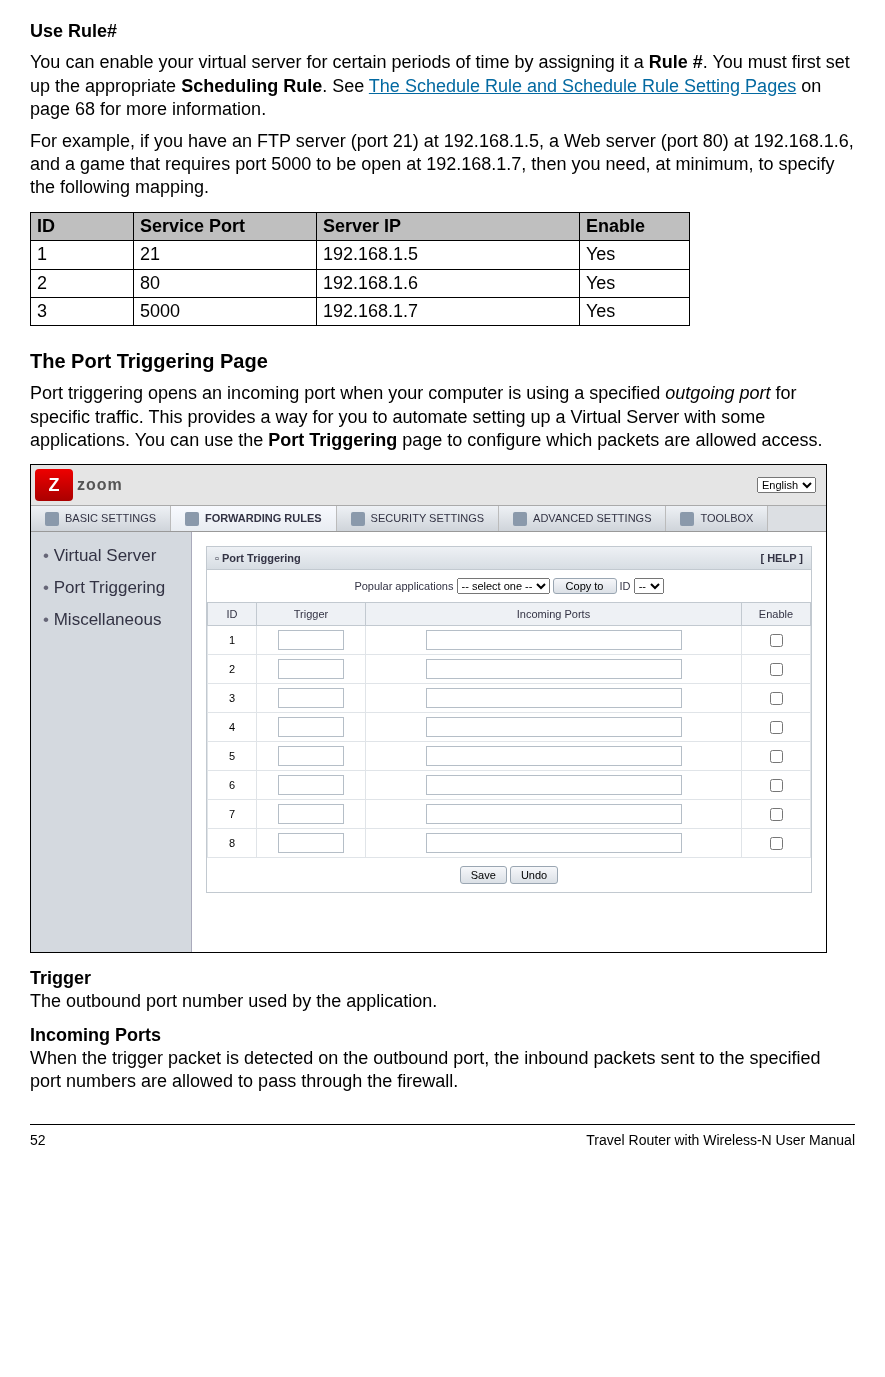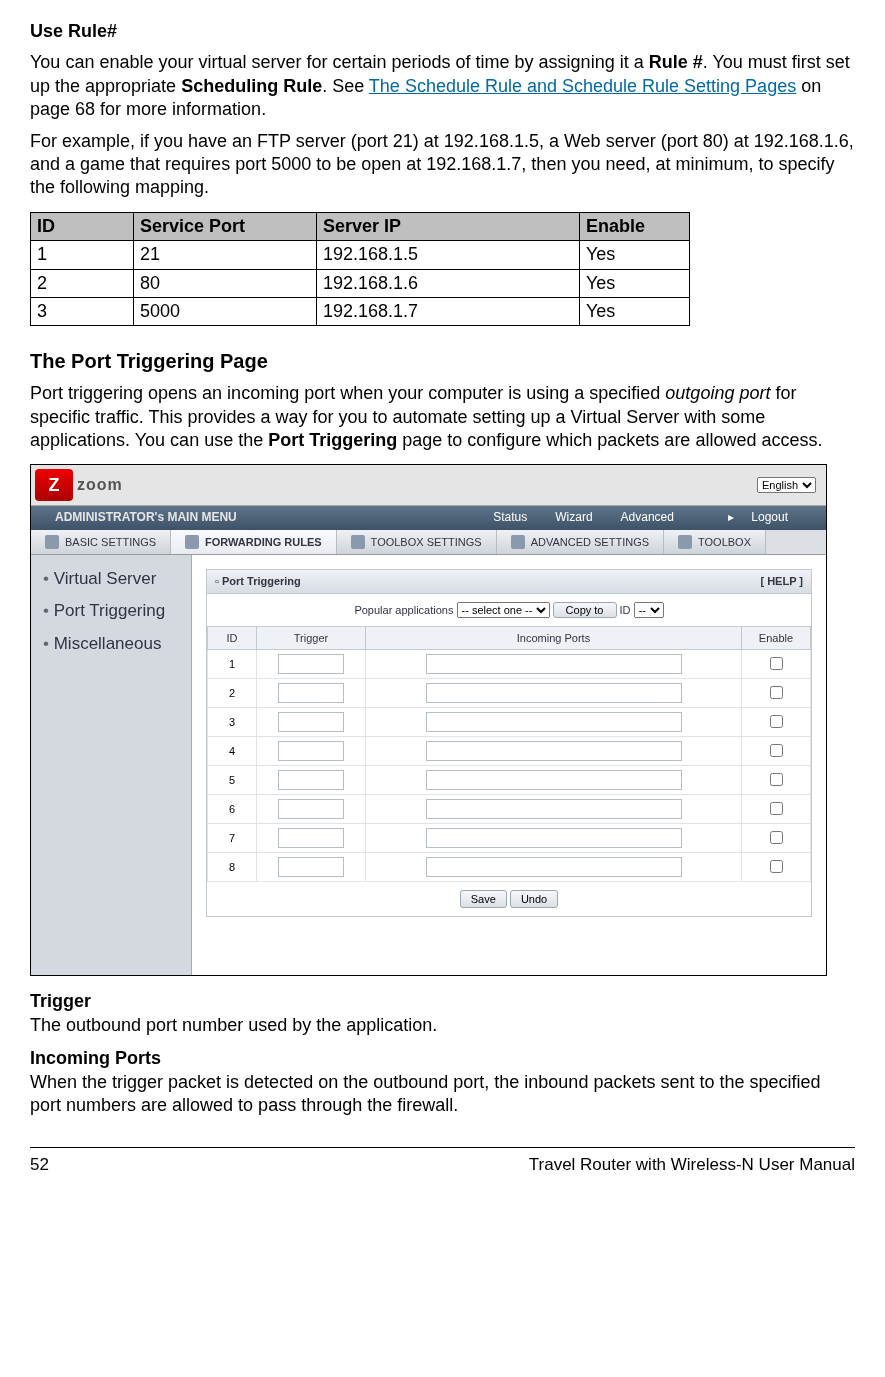--- a/index.html
+++ b/index.html
@@ -28,21 +28,21 @@
     font-size: 18px;
   }
   table.data th { background: #bfbfbf; font-weight: bold; }
   h2.section { font-size: 20px; font-weight: bold; margin: 22px 0 8px 0; }
   .ui-name { font-family: Arial, sans-serif; font-weight: bold; }
   .italic { font-style: italic; }
   .footer {
     border-top: 1px solid #000;
     margin-top: 30px;
     padding-top: 6px;
-    font-size: 17px;
+    font-size: 14px;
     display: flex;
     justify-content: space-between;
   }
 
   
   .screenshot {
     width: 795px;
     margin: 12px 0 14px 0;
     border: 1px solid #000;
     background: #fff;
@@ -210,40 +210,32 @@
     <div class="ss-logo">
       <div class="ss-logo-icon">Z</div>
       <div class="ss-logo-text">zoom</div>
     </div>
     <div class="ss-lang">
       <select>
         <option>English</option>
       </select>
     </div>
   </div>
-  <div class="ss-mainbar">
-    <span class="admin">ADMINISTRATOR's MAIN MENU</span>
-    <span class="spacer"></span>
-    <span>Status</span>
-    <span>Wizard</span>
-    <span>Advanced</span>
-    <span style="margin-left:40px">▸ <span>Logout</span></span>
-  </div>
   <div class="ss-tabs">
     <div class="tab">
         <span class="ticon"></span>
         <span>BASIC SETTINGS</span>
       </div>
     <div class="tab active">
         <span class="ticon"></span>
         <span>FORWARDING RULES</span>
       </div>
     <div class="tab">
         <span class="ticon"></span>
-        <span>TOOLBOX SETTINGS</span>
+        <span>SECURITY SETTINGS</span>
       </div>
     <div class="tab">
         <span class="ticon"></span>
         <span>ADVANCED SETTINGS</span>
       </div>
     <div class="tab">
         <span class="ticon"></span>
         <span>TOOLBOX</span>
       </div>
   </div>

